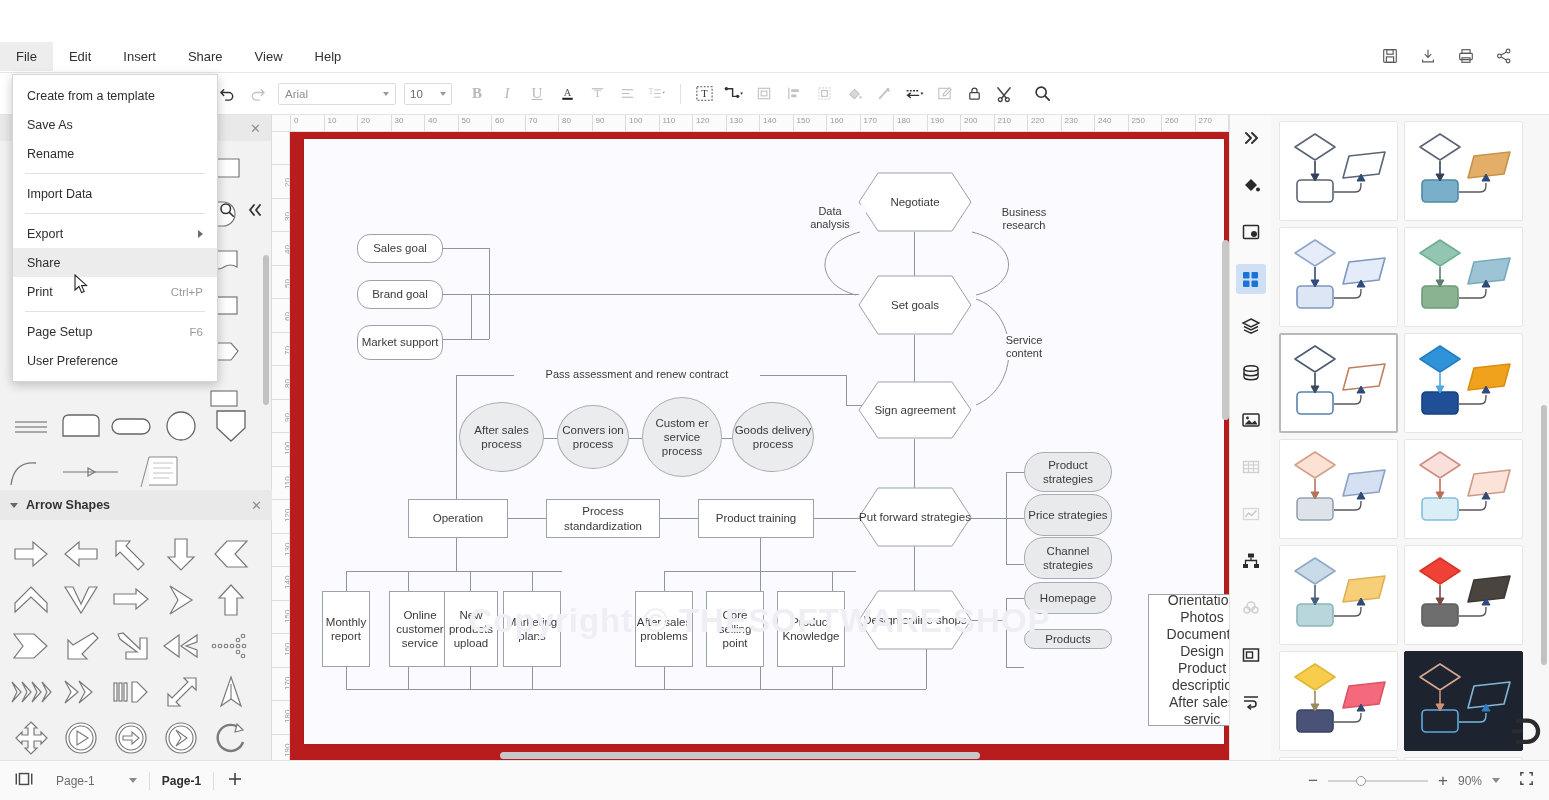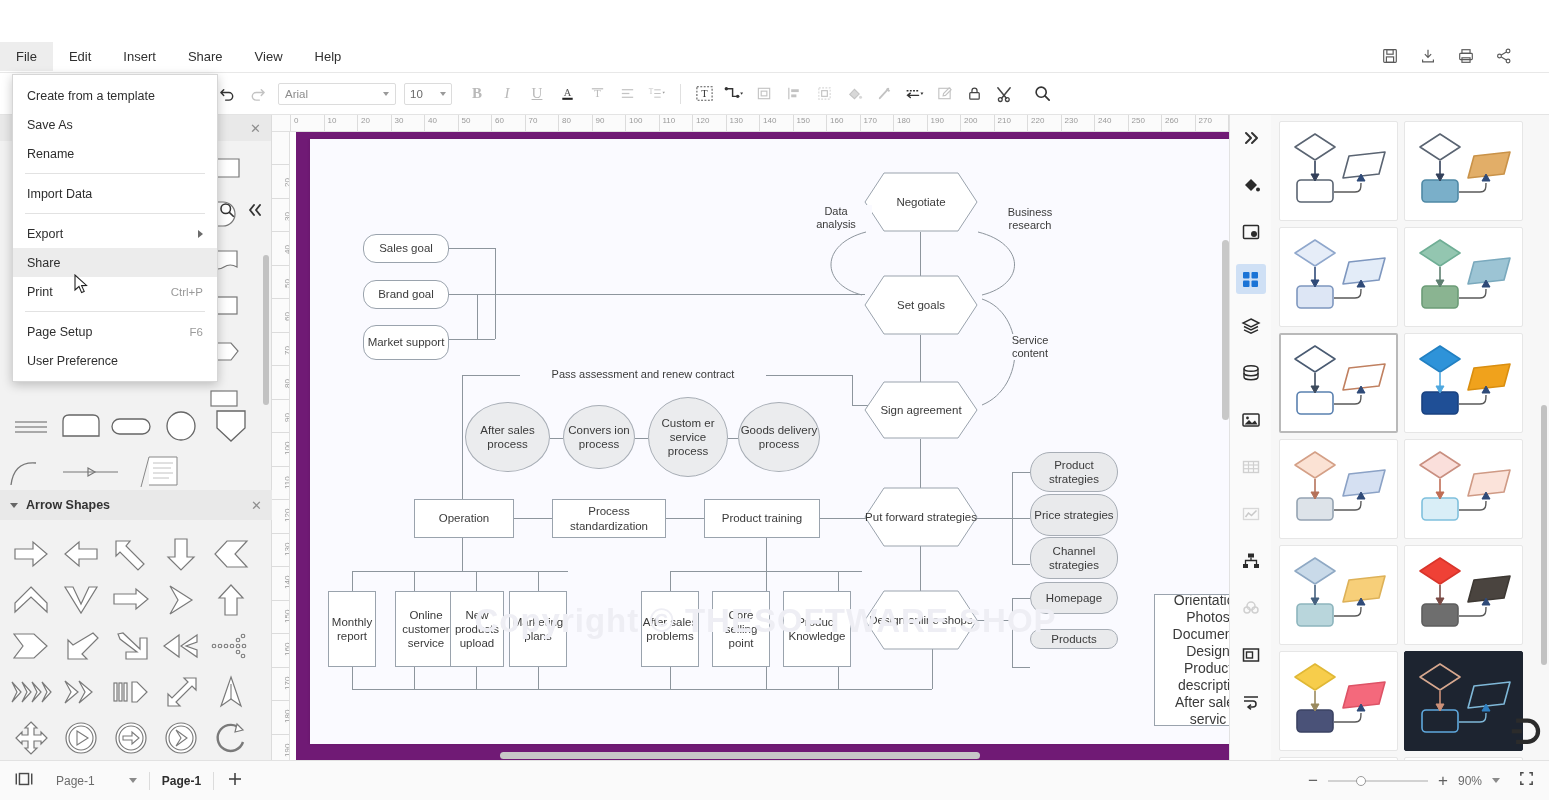--- a/index.html
+++ b/index.html
@@ -97,22 +97,22 @@
   .htick span { font-size:8px; color:#9a9a9a; padding-left:3px; display:block; line-height:11px; }
   .vtick { position:absolute; left:0; width:18px; border-top:1px solid #dcdcdc; }
   .vtick span {
     font-size:8px; color:#9a9a9a; display:block; line-height:10px;
     transform:rotate(-90deg); transform-origin:left top; margin-left:11px; margin-top:22px; white-space:nowrap;
   }
   .ruler-corner { position:absolute; left:272px; top:115px; width:18px; height:17px; background:#f0f0f0; border-right:1px solid #e0e0e0; }
 
   
   .canvaswrap {
-    position:absolute; left:296px; top:132px; width:939px; height:628px;
-    background:#701a75; overflow:hidden;
+    position:absolute; left:290px; top:132px; width:939px; height:628px;
+    background:#b91c1c; overflow:hidden;
   }
   .page {
     position:absolute; left:14px; top:7px; width:920px; height:605px;
     background:#fafaff; box-shadow:0 0 3px rgba(0,0,0,.12);
   }
   .watermark {
     position:absolute; left:0; top:470px; width:939px; text-align:center;
     font-size:33px; color:#eeeef4; font-weight:bold; letter-spacing:1px; pointer-events:none; white-space:nowrap;
   }
   .hscroll { position:absolute; left:500px; top:752px; width:480px; height:7px; background:#c8c8c8; border-radius:4px; }

